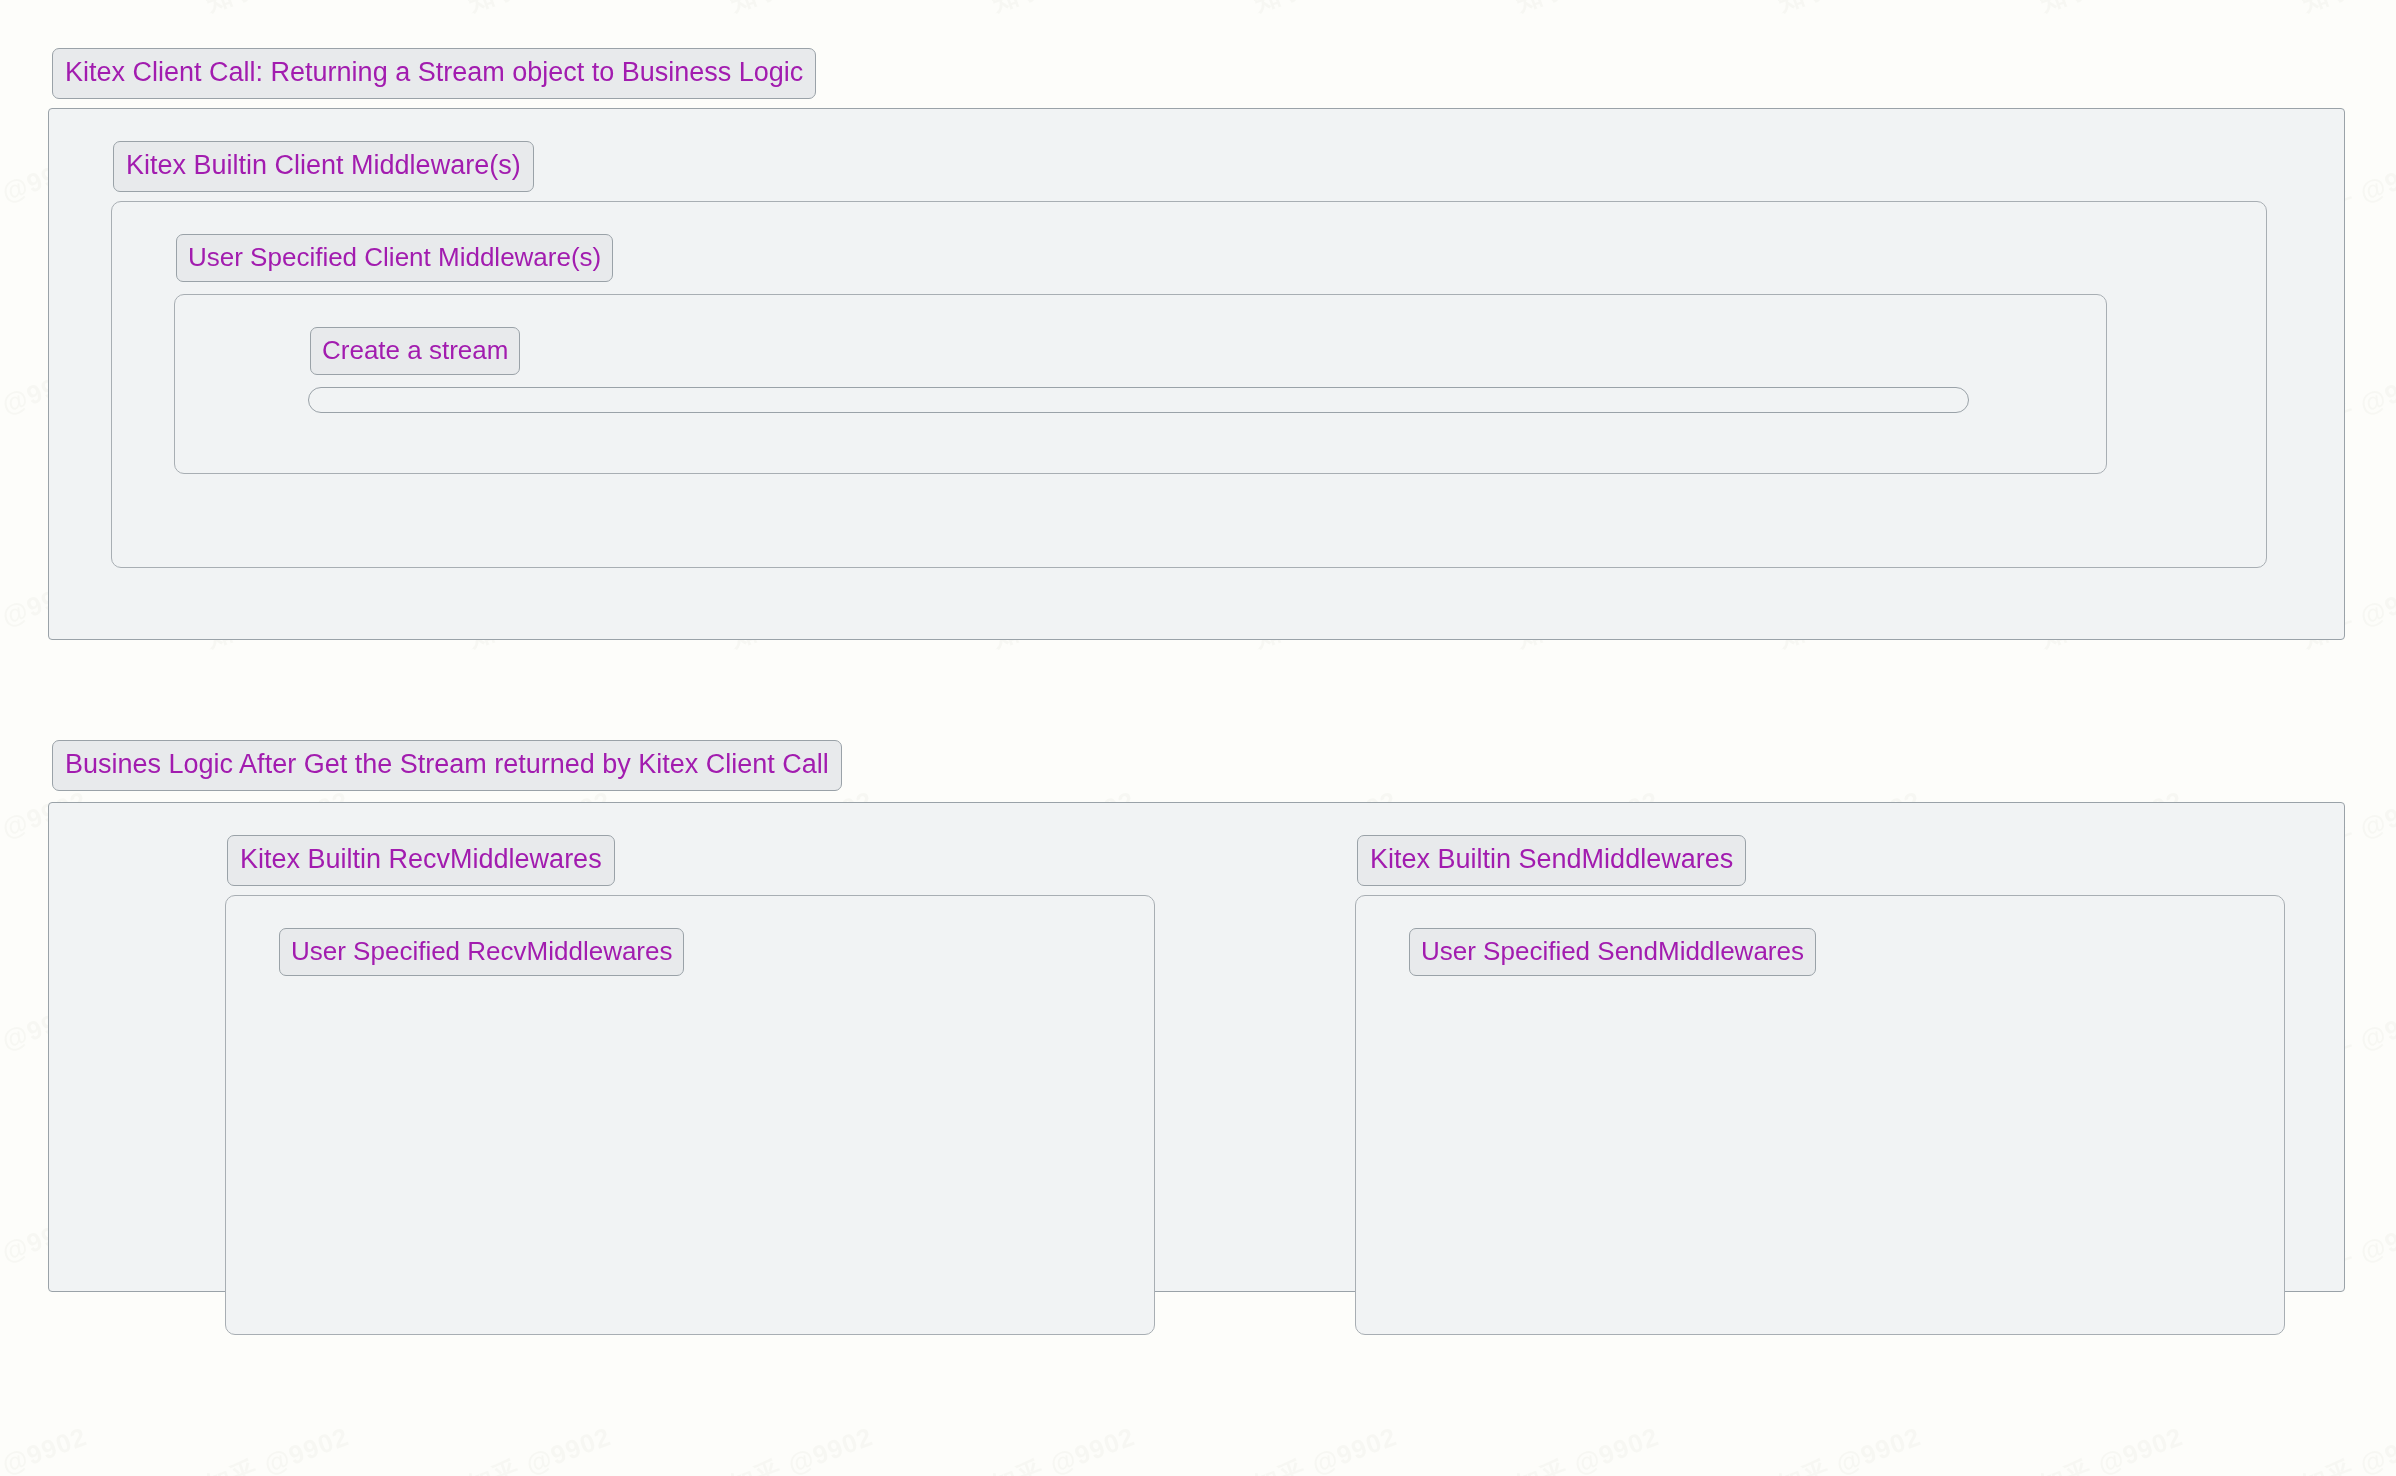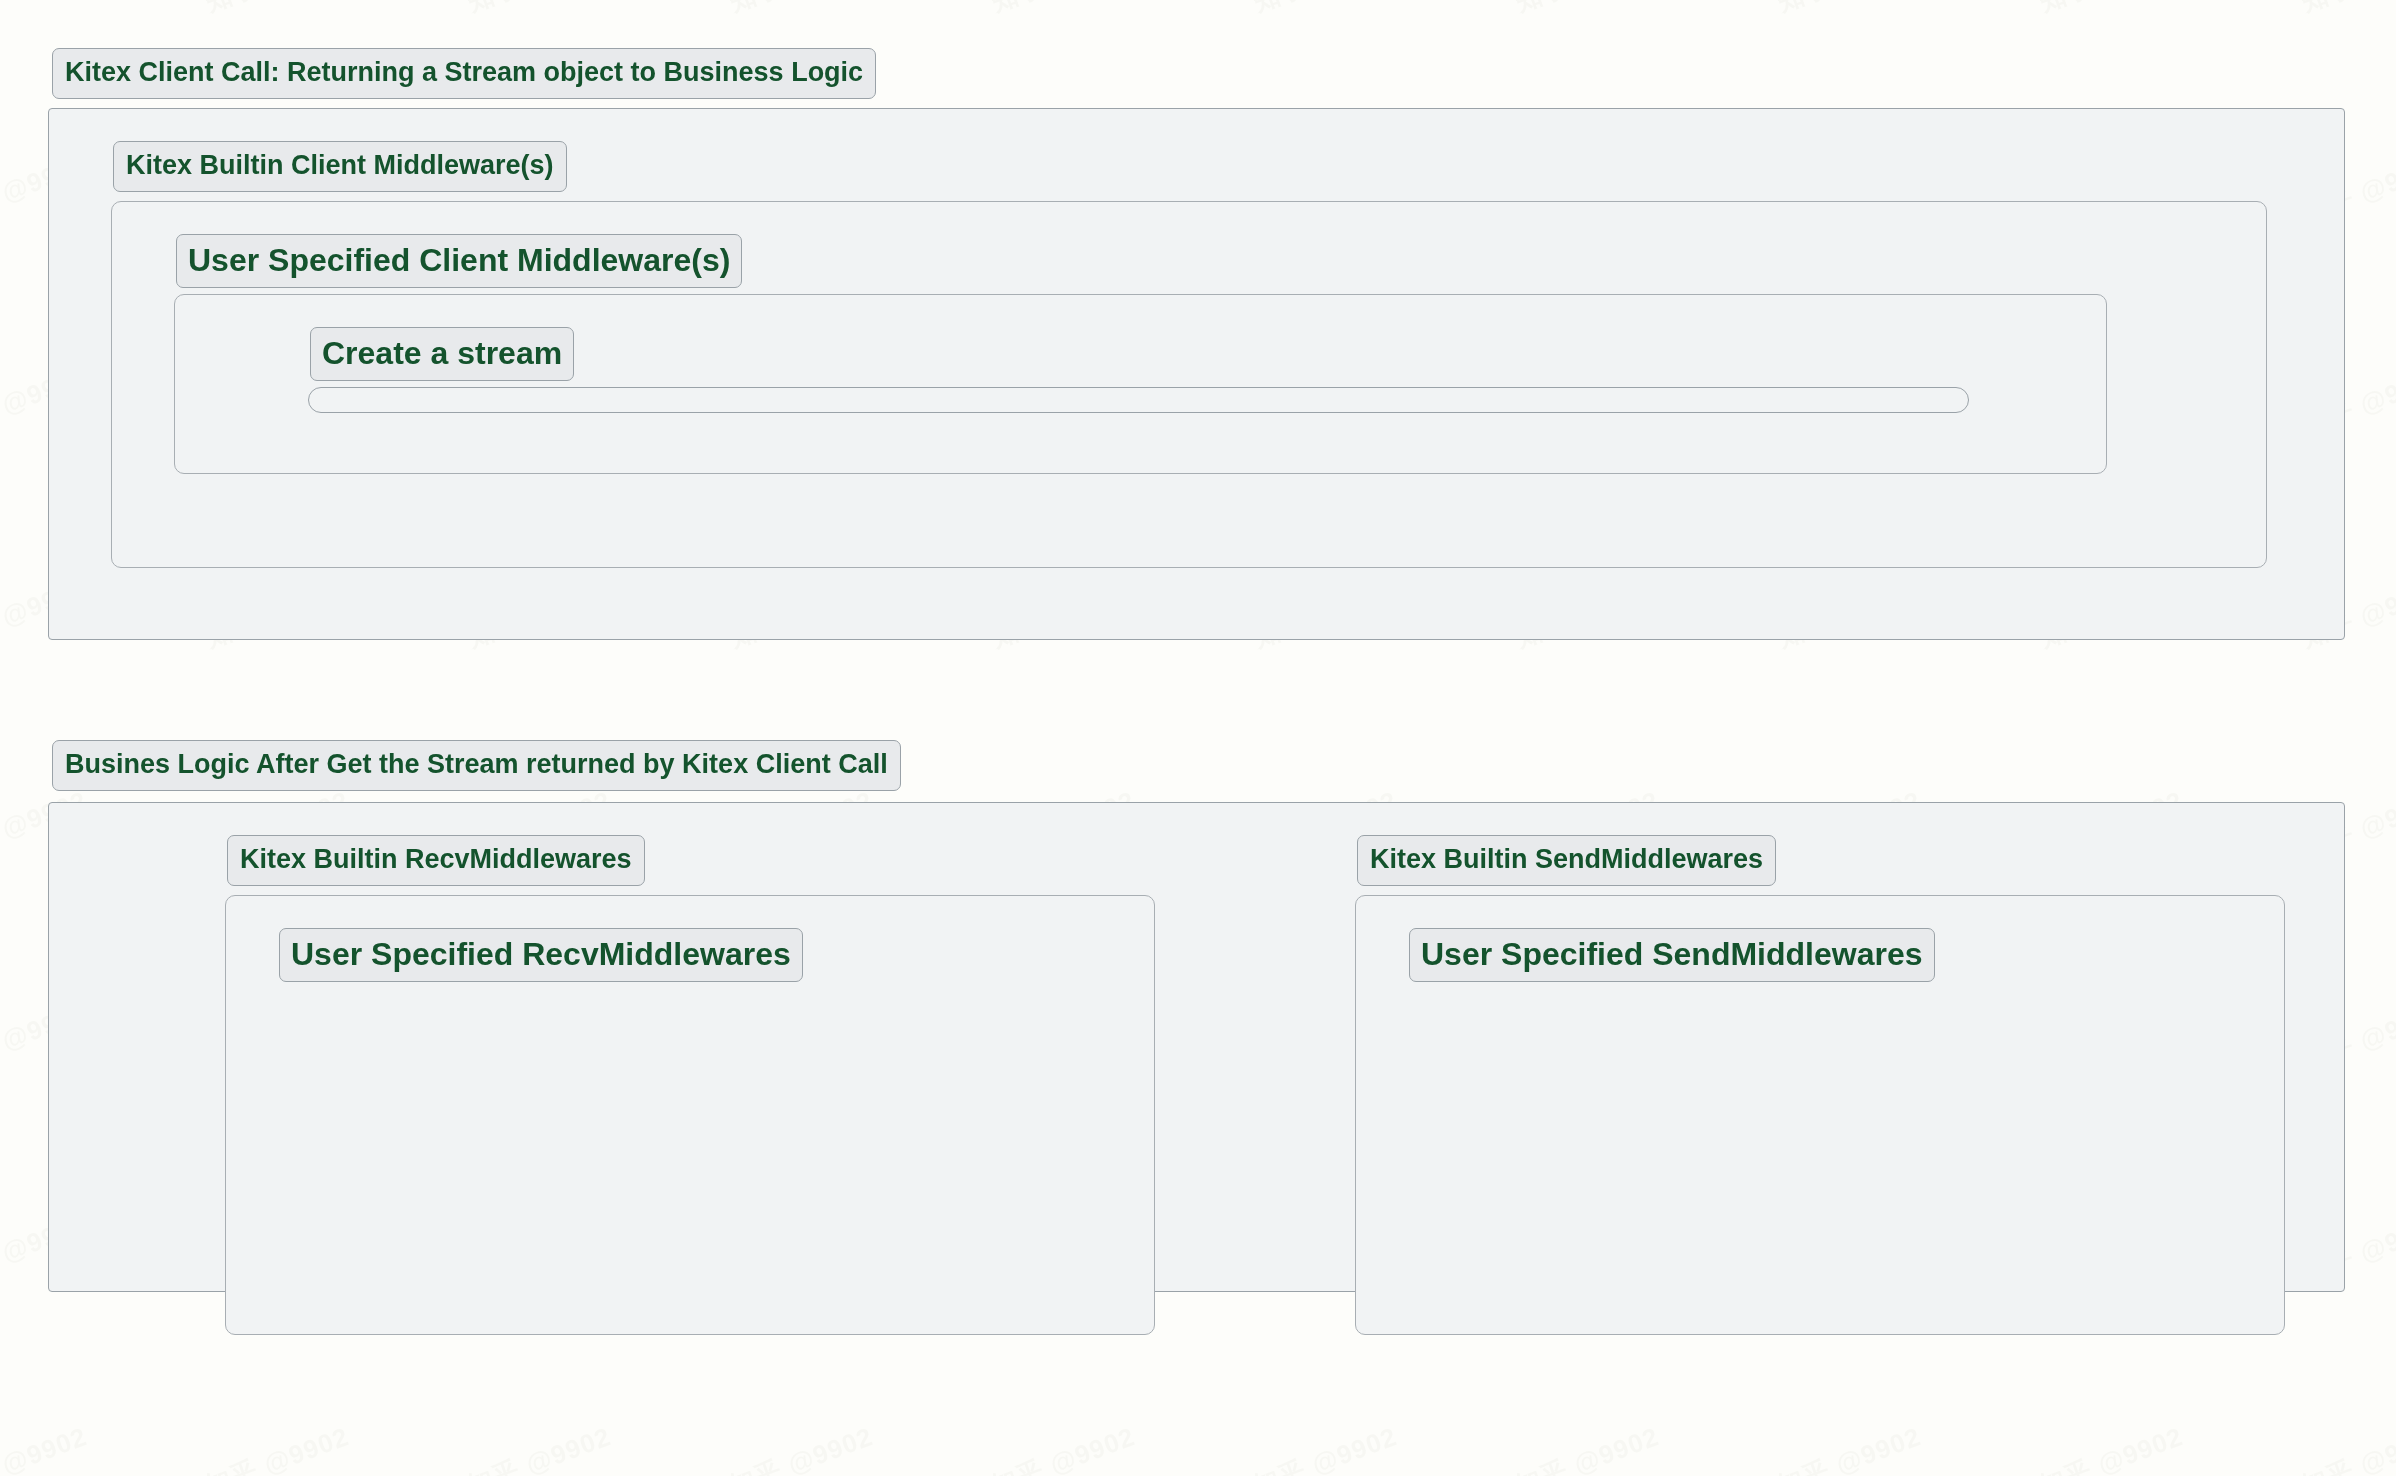--- a/index.html
+++ b/index.html
@@ -40,32 +40,32 @@
     inset: 0;
     z-index: 10;
   }
 
   
   .chip {
     display: inline-block;
     background: #e8eaec;
     border: 1.5px solid #9aa2a8;
     border-radius: 7px;
-    color: #14532d;
-    font-weight: 700;
+    color: #a21caf;
+    font-weight: 400;
     line-height: 1;
     white-space: nowrap;
     box-sizing: border-box;
   }
   .chip-l1 {
     font-size: 27px;
     padding: 10px 12px 12px 12px;
   }
   .chip-l2 {
-    font-size: 32px;
+    font-size: 26px;
     padding: 9px 11px 11px 11px;
   }
 
   
   .frame {
     background: #f1f3f4;
     border: 1.5px solid #9aa2a8;
     border-radius: 4px;
     box-sizing: border-box;
     position: relative;

